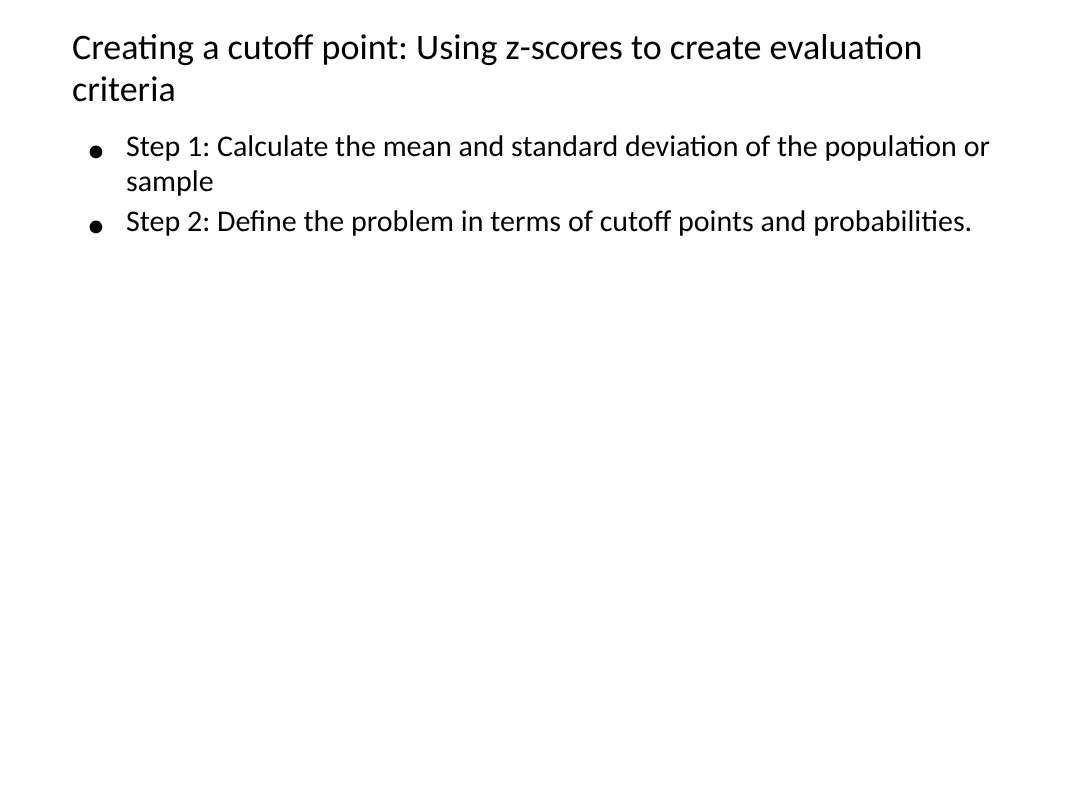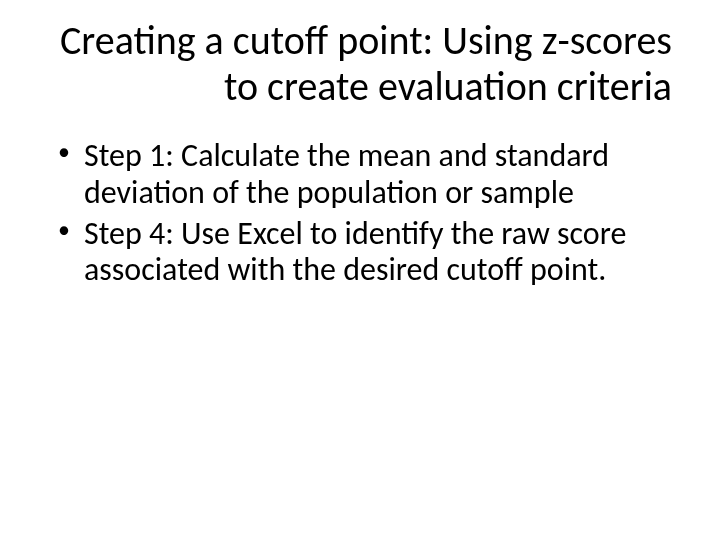--- a/index.html
+++ b/index.html
@@ -10,47 +10,47 @@
     body {
       width: 720px;
       height: 540px;
       background: #ffffff;
       font-family: Calibri, 'Segoe UI', Arial, sans-serif;
       color: #000000;
       padding: 18px 48px 48px 48px;
       overflow: hidden;
     }
     .title {
-      font-size: 40px;
+      font-size: 24px;
       font-weight: 400;
-      text-align: right;
+      text-align: left;
       line-height: 1.15;
-      margin-bottom: 28px;
+      margin-bottom: 14px;
       letter-spacing: 0px;
     }
     .bullets {
       list-style: none;
       padding-left: 8px;
     }
     .bullets li {
-      font-size: 32px;
+      font-size: 20px;
       line-height: 1.15;
       margin-bottom: 4px;
       padding-left: 28px;
       position: relative;
     }
     .bullets li::before {
       content: "•";
       position: absolute;
       left: 2px;
       top: 0;
       font-size: 24px;
     }
   </style>
 </head>
 <body>
 
 <h1 class="title">Creating a cutoff point: Using z-scores to create evaluation criteria</h1>
 
 <ul class="bullets">
   <li>Step 1: Calculate the mean and standard deviation of the population or sample</li>
-  <li>Step 4: Use Excel to identify the raw score associated with the desired cutoff point.</li>
+  <li>Step 2: Define the problem in terms of cutoff points and probabilities.</li>
 </ul>
 
 </body></html>

